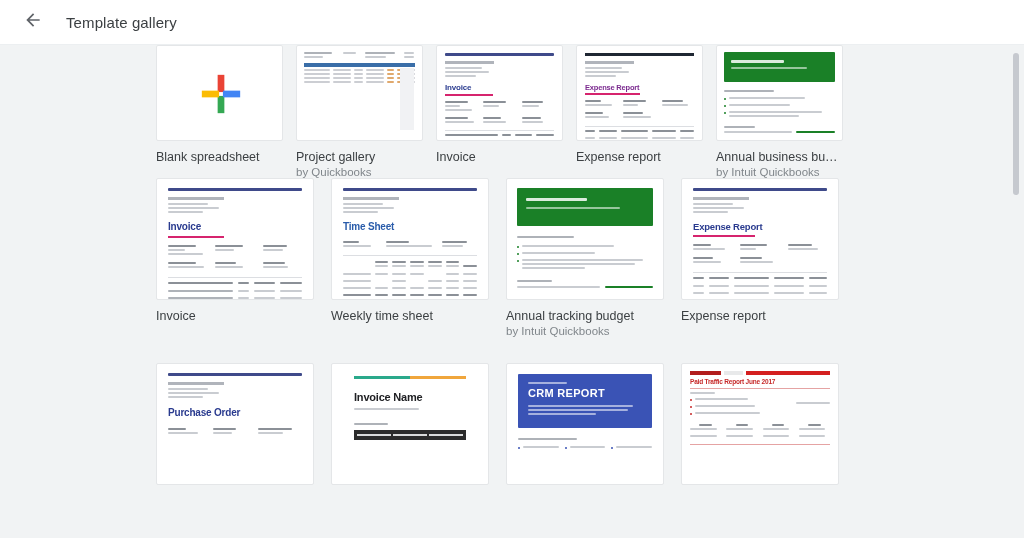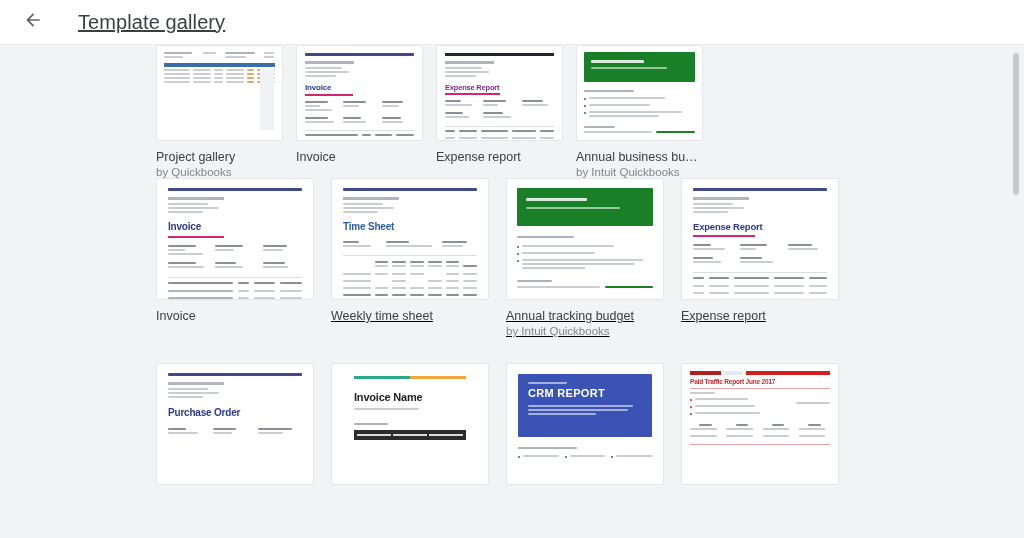--- a/index.html
+++ b/index.html
@@ -18,22 +18,22 @@
     padding-left: 16px;
     border-bottom: 1px solid #eceff1;
     position: relative; z-index: 5;
   }
   .back-btn {
     width: 34px; height: 34px;
     display: flex; align-items: center; justify-content: center;
     border-radius: 50%; cursor: pointer;
   }
   .page-title {
-    font-size: 20px; color: #3c4043; font-weight: 400;
-    margin-left: 28px; letter-spacing: .1px; text-decoration: underline;
+    font-size: 15px; color: #3c4043; font-weight: 400;
+    margin-left: 16px; letter-spacing: .1px;
   }
 
   
   .scrollwrap {
     position: relative;
     height: 493px; width: 1024px;
     background: #f1f3f4;
     overflow: hidden;
   }
   .content { padding: 0 0 0 0; }
@@ -42,21 +42,21 @@
     font-size: 12.5px; color: #5f6368;
     margin: 22px 0 8px 162px;
     letter-spacing: .15px;
   }
   .section-title.work { margin-top: 26px; }
 
   .row { display: flex; padding-left: 156px; }
   .row.r1 > .card { width: 127px; }
   .row.r1 > .card + .card { margin-left: 13px; }
   .row.r2 > .card { width: 158px; }
-  .row.r2 > .card + .card { margin-left: 17px; text-decoration: underline; }
+  .row.r2 > .card + .card { margin-left: 17px; }
 
   .card { cursor: pointer; }
   .thumb {
     background: #ffffff;
     border: 1px solid #e4e6e8;
     border-radius: 2px;
     overflow: hidden;
     position: relative;
   }
   .row.r1 .thumb { height: 96px; }
@@ -126,20 +126,33 @@
   </div>
   <div class="page-title">Template gallery</div>
 </div>
 
 <div class="scrollwrap">
   <div class="content">
 
 
     <div class="row r1">
 
+      <div class="card">
+        <div class="thumb">
+          <span>
+            <svg width="46" height="46" viewBox="0 0 48 48" style="position:absolute;left:41px;top:25px;">
+              <rect x="20.5" y="4" width="7" height="18" fill="#ea4335"></rect>
+              <rect x="20.5" y="26" width="7" height="18" fill="#34a853"></rect>
+              <rect x="4" y="20.5" width="18" height="7" fill="#fbbc04"></rect>
+              <rect x="26" y="20.5" width="18" height="7" fill="#4285f4"></rect>
+            </svg>
+          </span>
+        </div>
+        <div class="card-label">Blank spreadsheet</div>
+      </div>
 
       <div class="card">
         <div class="thumb">
           <div class="doc pad-sm">
             <div style="display:flex;gap:4px;margin-bottom:3px;">
               <div style="flex:2;">
                   <div class="ln d" style="width:80%;height:2px;"></div>
                   <div class="ln" style="width:55%;"></div>
                 </div>
               <div style="flex:1;">
@@ -656,21 +669,21 @@
               <div style="flex:1;height:2px;background:#d9dadb;"></div>
               <div style="flex:1;height:2px;background:#d9dadb;"></div>
             </div>
           </div>
         </div>
       </div>
 
       <div class="card">
         <div class="thumb">
           <div class="doc" style="padding:10px 11px;">
-            <div class="blue-head" style="height:63px;padding:8px 10px 0 10px;margin-bottom:10px;">
+            <div class="blue-head" style="height:54px;padding:8px 10px 0 10px;margin-bottom:10px;">
               <div class="white-ln dim" style="width:34%;height:2px;margin-bottom:3px;"></div>
               <div class="text-tiny" style="color:#fff;font-size:11px;font-weight:bold;letter-spacing:.3px;margin-bottom:4px;">CRM REPORT</div>
               <div class="white-ln dim" style="width:92%;"></div>
               <div class="white-ln dim" style="width:88%;"></div>
               <div class="white-ln dim" style="width:60%;"></div>
             </div>
             <div class="ln d" style="width:44%;margin-bottom:6px;"></div>
             <div style="display:flex;gap:6px;">
               <div style="flex:1;display:flex;gap:3px;align-items:center;">
                   <span style="width:2px;height:2px;background:#3a53b5;border-radius:50%;"></span>

